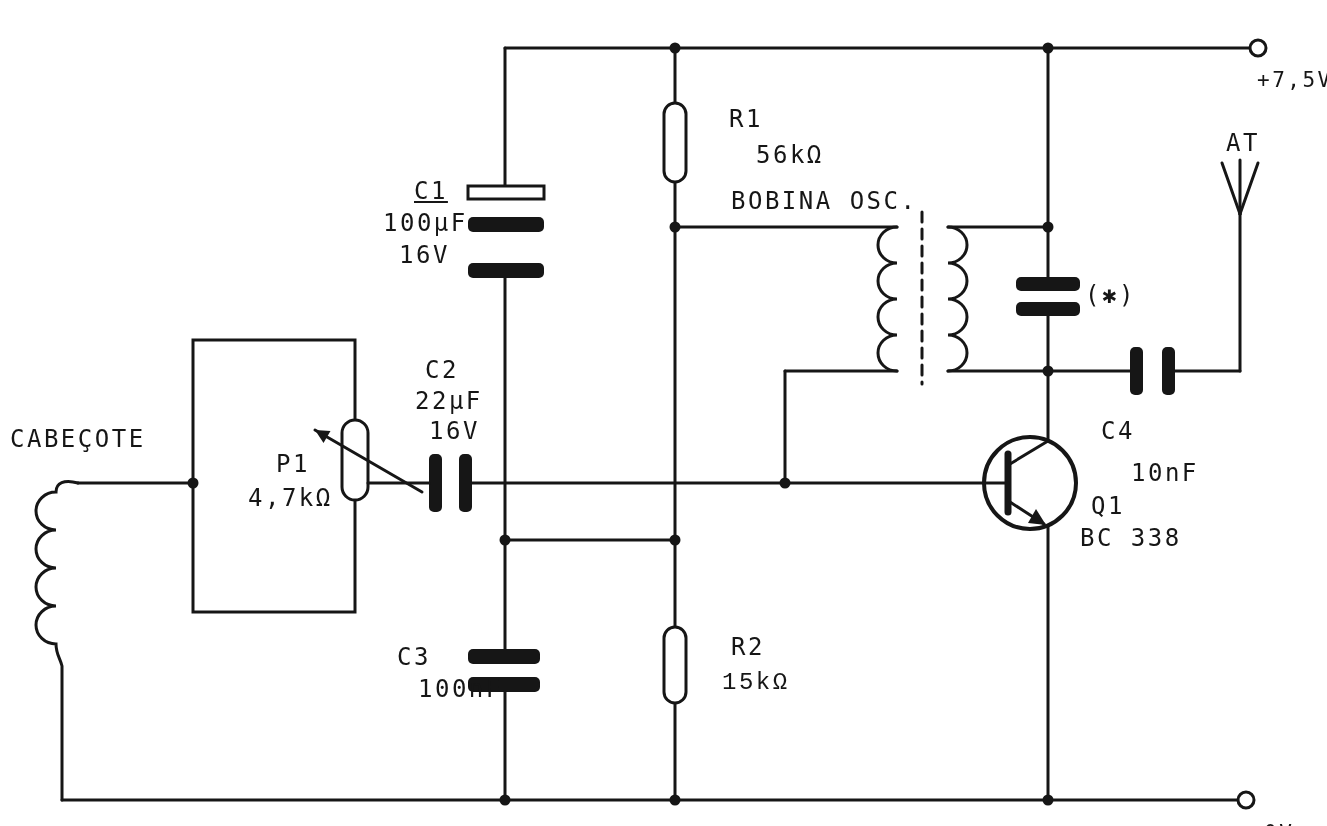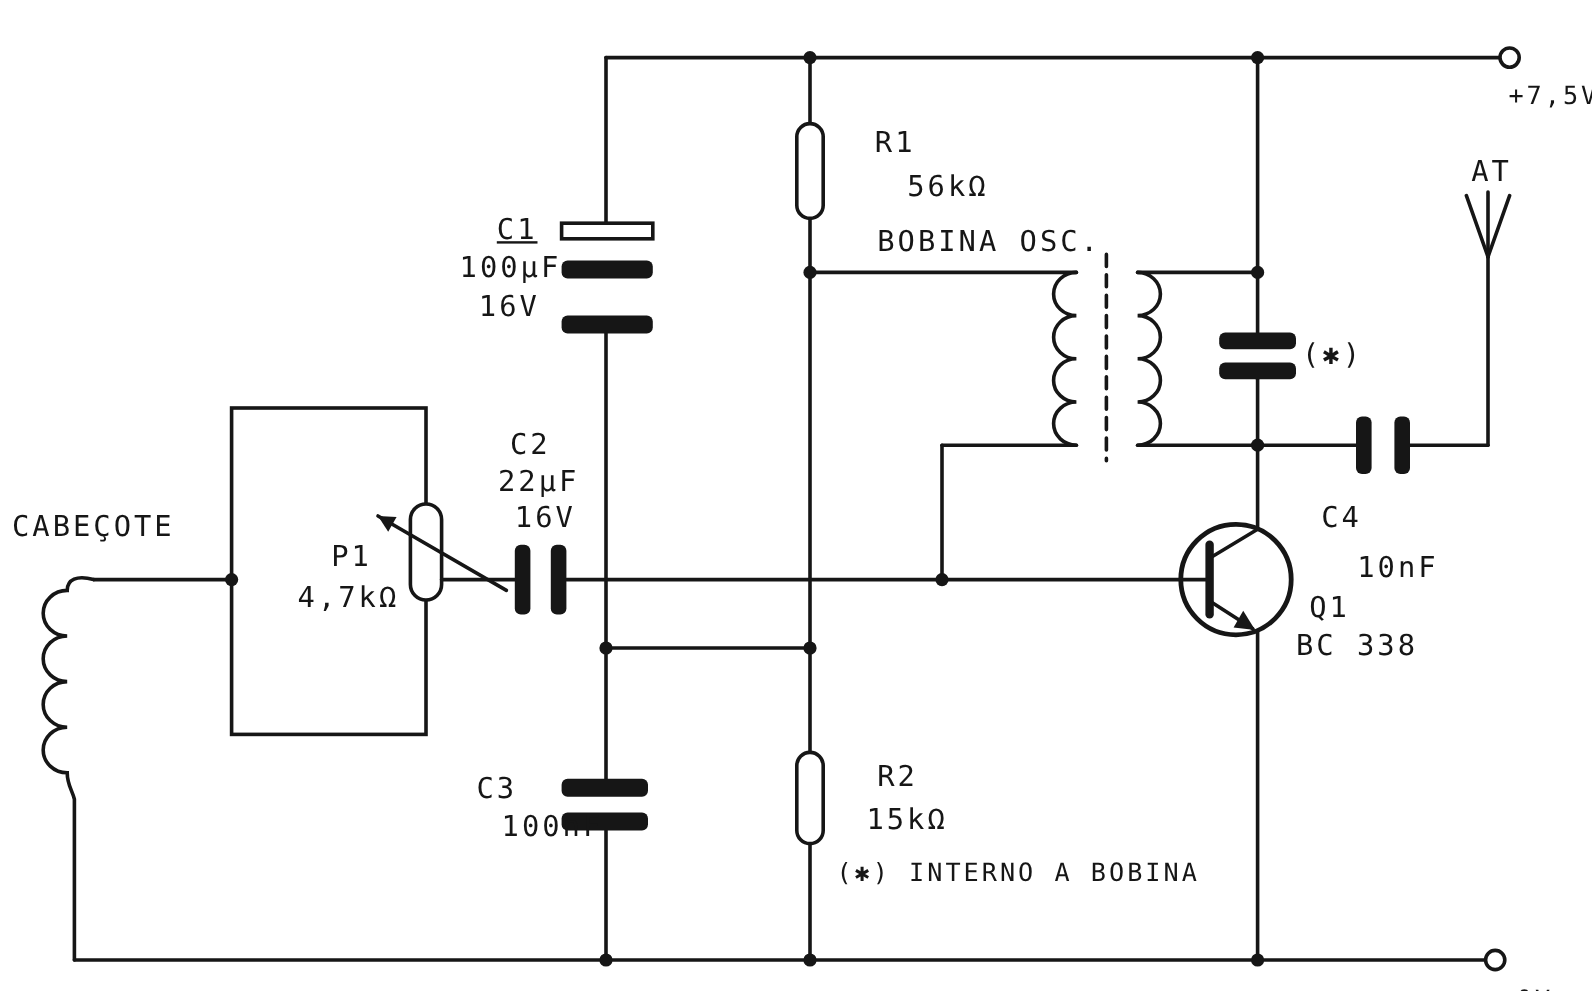--- a/index.html
+++ b/index.html
@@ -201,29 +201,28 @@
   <div class="lbl" style="left:397px;top:645px;">C3</div>
   <div class="lbl" style="left:381px;top:677px;margin-left:37px;">100nF</div>
 
   <div class="lbl" style="left:1101px;top:419px;">C4</div>
   <div class="lbl" style="left:1131px;top:449px;margin-top:12px;">10nF</div>
 
   <div class="lbl" style="left:729px;top:107px;">R1</div>
   <div class="lbl" style="left:726px;top:143px;margin-left:30px;">56kΩ</div>
 
   <div class="lbl" style="left:731px;top:635px;">R2</div>
-  <div class="lbl" style="left:722px;top:671px;">15kΩ</div>
+  <div class="lbl" style="left:722px;top:671px;font-family:Liberation Mono, monospace;">15kΩ</div>
 
   <div class="lbl" style="left:276px;top:452px;">P1</div>
   <div class="lbl" style="left:248px;top:486px;">4,7kΩ</div>
 
   <div class="lbl" style="left:1091px;top:494px;">Q1</div>
   <div class="lbl" style="left:1080px;top:526px;">BC 338</div>
 
   <div class="lbl" style="left:731px;top:189px;">BOBINA OSC.</div>
   <div class="lbl" style="left:1085px;top:283px;">(✱)</div>
 
   <div class="lbl" style="left:1226px;top:131px;">AT</div>
   <div class="lbl big" style="left:1257px;top:70px;">+7,5V</div>
   <div class="lbl big" style="left:1264px;top:823px;">0V</div>
 
-  <div class="lbl big" style="left:697px;top:717px;">(✱) INTERNO A BOBINA</div>
 </div>
 
 </body></html>

